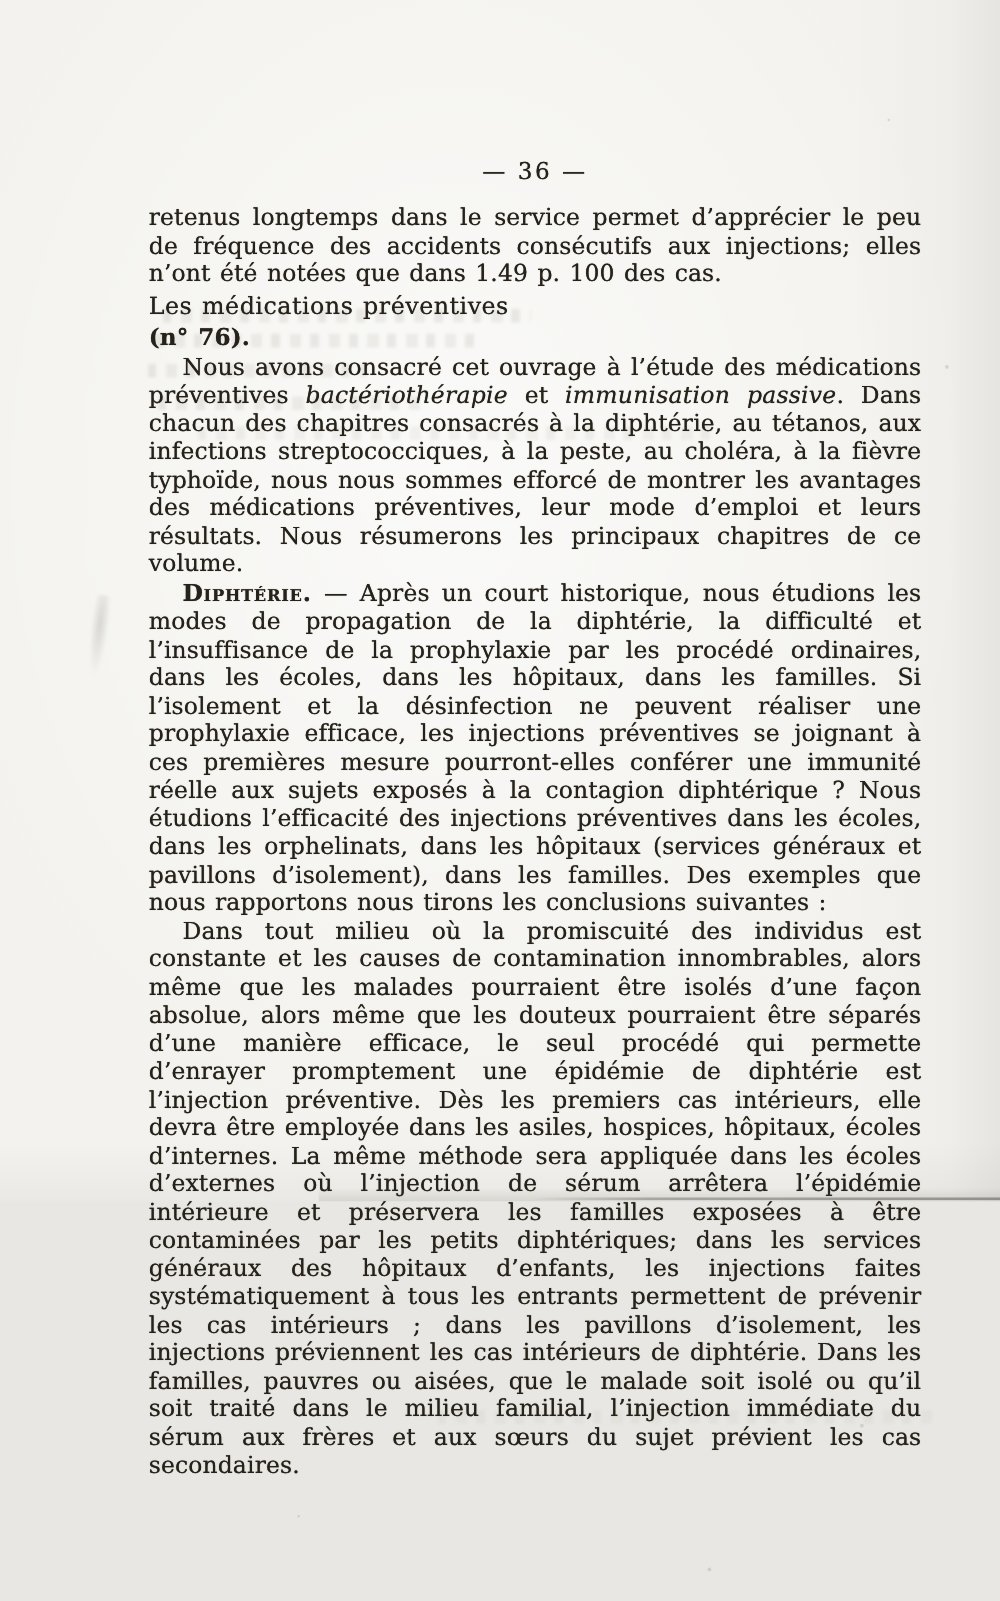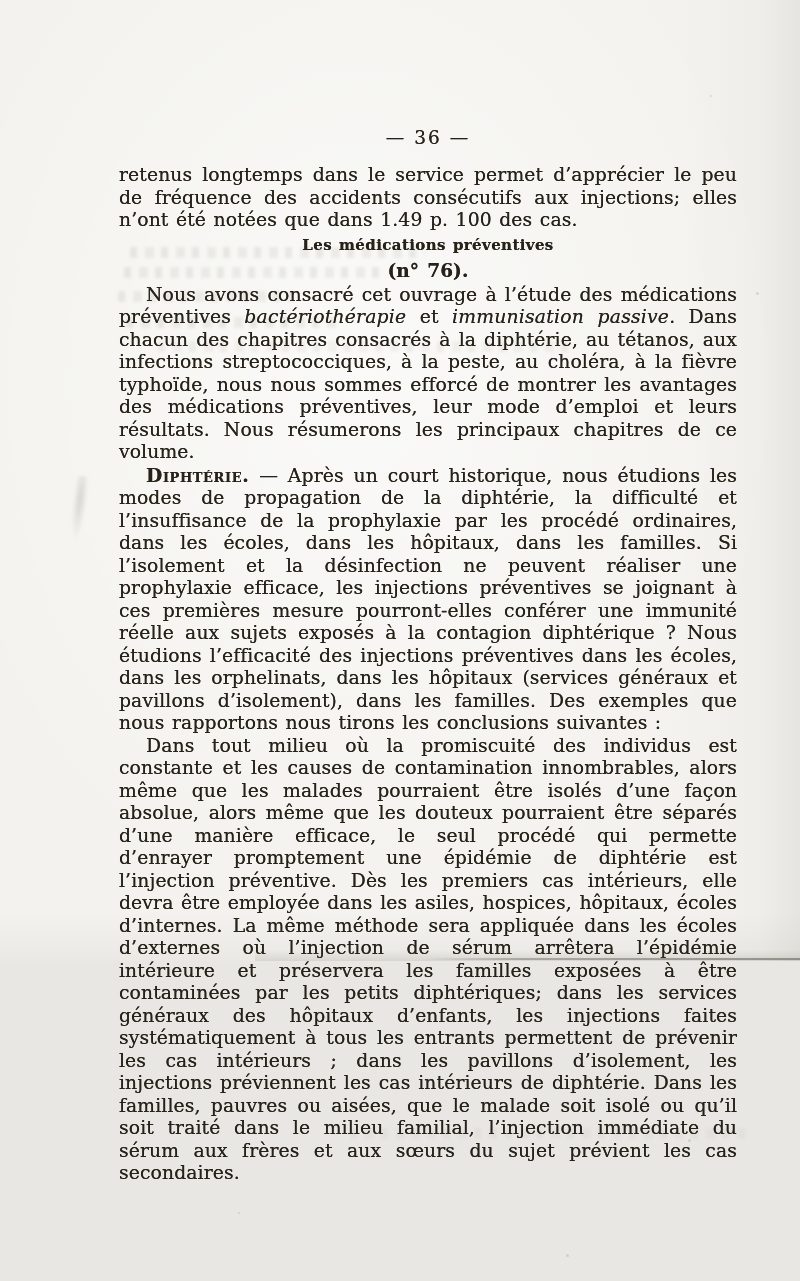--- a/index.html
+++ b/index.html
@@ -24,26 +24,26 @@
   }
   .text-block {
     position: absolute; top: 164px; left: 119px; width: 618px;
     font-size: 18.8px; line-height: 22.5px; text-align: justify;
     letter-spacing: 0.1px; word-spacing: 1.4px;
     text-shadow: 0 0 0.55px rgba(38,34,25,0.85);
   }
   .text-block p { margin: 0; }
   .indent { text-indent: 27px; }
   .heading {
-    margin-top: 45px; text-align: center; text-indent: 0;
-    font-weight: bold; font-size: 15px; line-height: 26px;
+    margin-top: 45px; text-indent: 0;
+    font-weight: normal; font-size: 19px; line-height: 26px;
     letter-spacing: 0.4px;
   }
   .subheading {
-    text-align: center; text-indent: 0;
+    text-indent: 0;
     font-weight: bold; font-size: 18.5px; line-height: 26px;
   }
   .after-heading { margin-top: 32px; }
   .smallcaps { font-variant: small-caps; letter-spacing: 0.6px; font-weight: bold; }
   i { letter-spacing: 0.2px; }
 
   
   .ghost {
     position: absolute; height: 11px; border-radius: 2px;
     background: repeating-linear-gradient(90deg,

